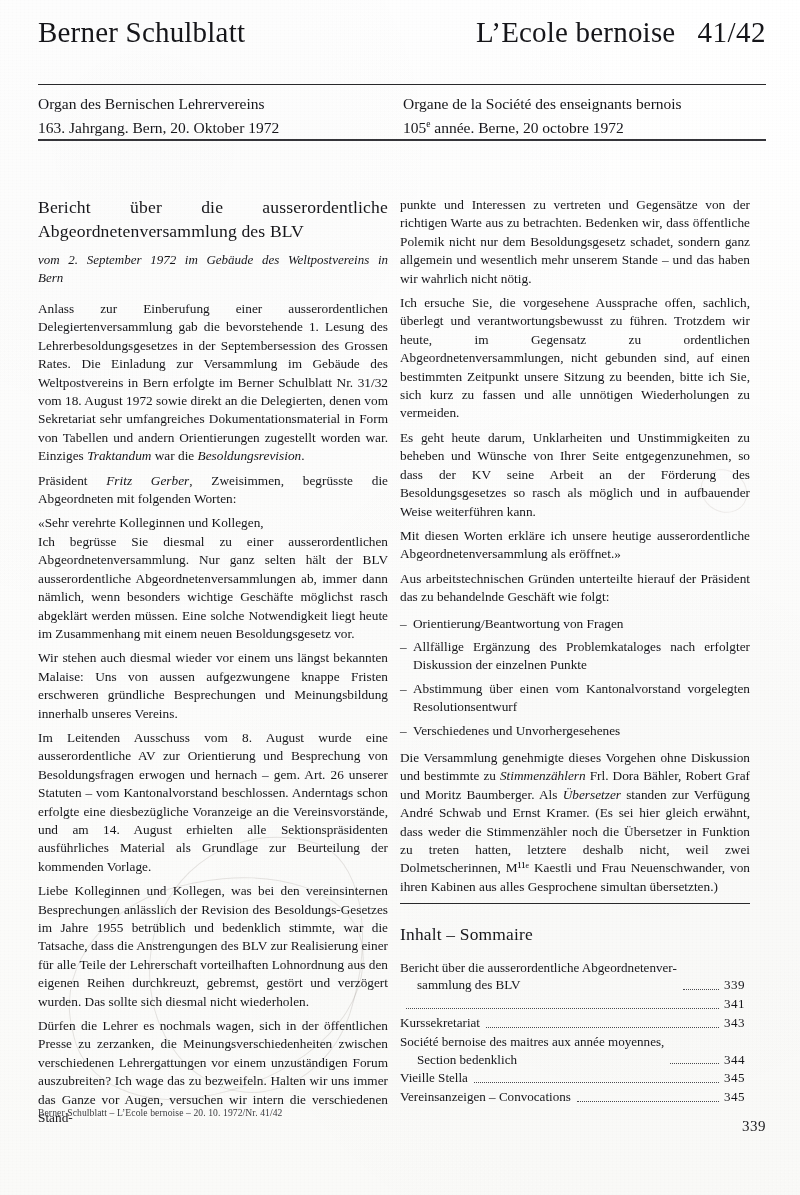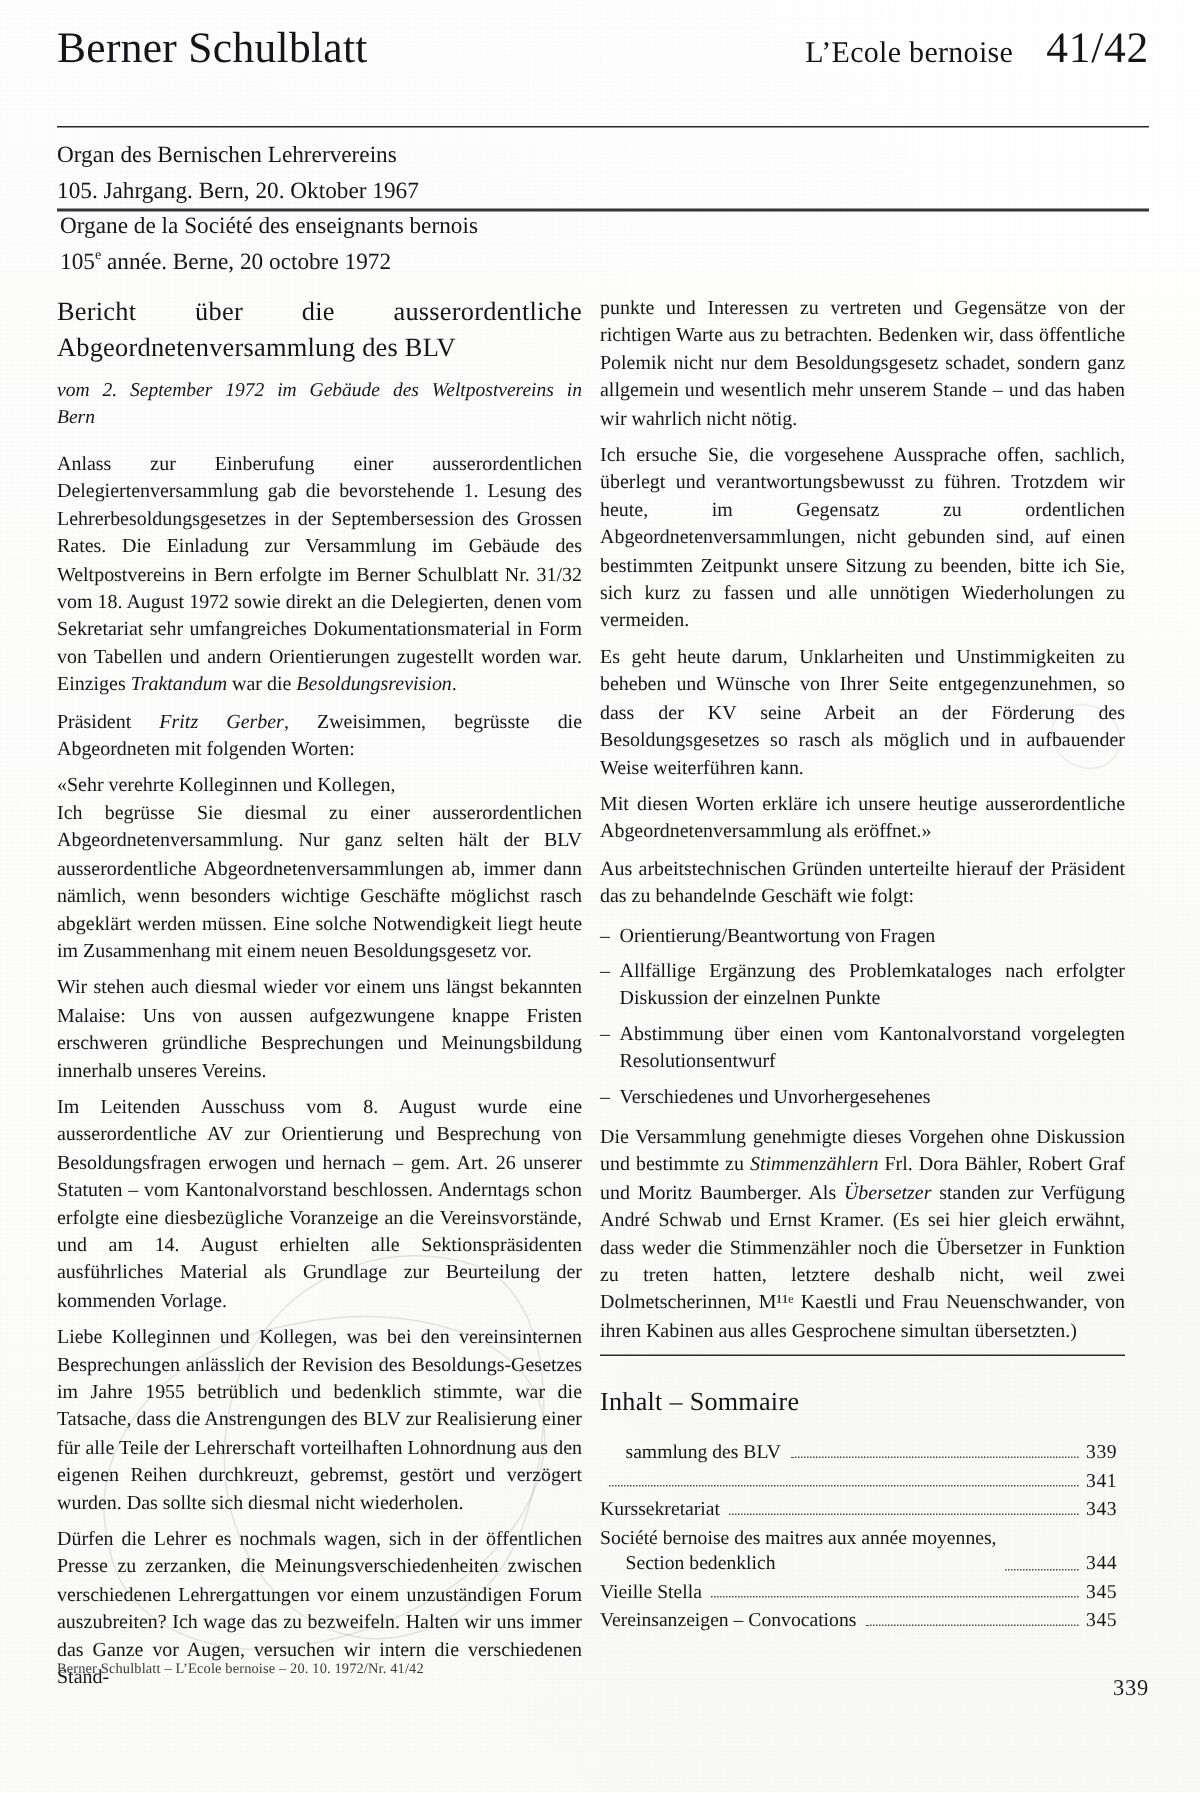--- a/index.html
+++ b/index.html
@@ -49,42 +49,41 @@
     letter-spacing: .2px;
     white-space: nowrap;
   }
   .masthead-right {
     margin-left: auto;
     display: flex;
     align-items: baseline;
     gap: 22px;
     white-space: nowrap;
   }
-  .masthead-title-fr { font-size: 20px; letter-spacing: .2px; margin-left: 48px; }
+  .masthead-title-fr { font-size: 29px; letter-spacing: .2px; margin-left: 48px; }
   .masthead-issue { font-size: 29px; letter-spacing: .5px; }
 
   .rule {
     position: absolute;
     left: 38px;
     width: 728px;
     height: 1px;
     background: #2a2a2c;
   }
   .rule.r1 { top: 84px; }
   .rule.r2 { top: 139px; height: 2px; background: #35353a; }
 
   
   .submast {
     position: absolute;
     left: 38px; top: 92px;
     width: 728px;
     display: flex;
     font-size: 15.5px;
     line-height: 1.52;
-    flex-direction: column;
   }
   .submast-col { width: 364px; }
   .submast-col.fr { padding-left: 2px; }
   .submast-line { white-space: nowrap; }
   sup.ord { font-size: 9.5px; vertical-align: super; }
 
   
   .col {
     position: absolute;
     top: 196px;
@@ -244,21 +243,21 @@
       <div class="masthead-title-fr">L’Ecole bernoise</div>
       <div class="masthead-issue">41/42</div>
     </div>
   </div>
 
   <div class="rule r1"></div>
 
   <div class="submast">
     <div class="submast-col de">
       <div class="submast-line">Organ des Bernischen Lehrervereins</div>
-      <div class="submast-line">105. Jahrgang. Bern, 20. Oktober 1967</div>
+      <div class="submast-line">163. Jahrgang. Bern, 20. Oktober 1972</div>
     </div>
     <div class="submast-col fr">
       <div class="submast-line">Organe de la Société des enseignants bernois</div>
       <div class="submast-line"><span>105</span><sup class="ord">e</sup><span> année. Berne, 20 octobre 1972</span></div>
     </div>
   </div>
 
   <div class="rule r2"></div>
 
   <div class="col col-left">
@@ -291,20 +290,21 @@
 
     <p class="para">Die Versammlung genehmigte dieses Vorgehen ohne Diskussion und bestimmte zu <i>Stimmenzählern</i> Frl. Dora Bähler, Robert Graf und Moritz Baumberger. Als <i>Übersetzer</i> standen zur Verfügung André Schwab und Ernst Kramer. (Es sei hier gleich erwähnt, dass weder die Stimmenzähler noch die Übersetzer in Funktion zu treten hatten, letztere deshalb nicht, weil zwei Dolmetscherinnen, M¹¹ᵉ Kaestli und Frau Neuenschwander, von ihren Kabinen aus alles Gesprochene simultan übersetzten.)</p>
   </div>
 
   <div class="toc-rule"></div>
   <div class="toc">
     <h2 class="toc-heading">Inhalt – Sommaire</h2>
 
     <div class="toc-entry two-line">
       <span class="toc-text">
+        <span class="wrapline">Bericht über die ausserordentliche Abgeordnetenver-</span>
         <span class="wrapline indent">sammlung des BLV</span>
       </span>
       <span class="toc-leader"></span>
       <span class="toc-page">339</span>
     </div>
 
     <div class="toc-entry">
       <span class="toc-leader"></span>
       <span class="toc-page">341</span>
     </div>

